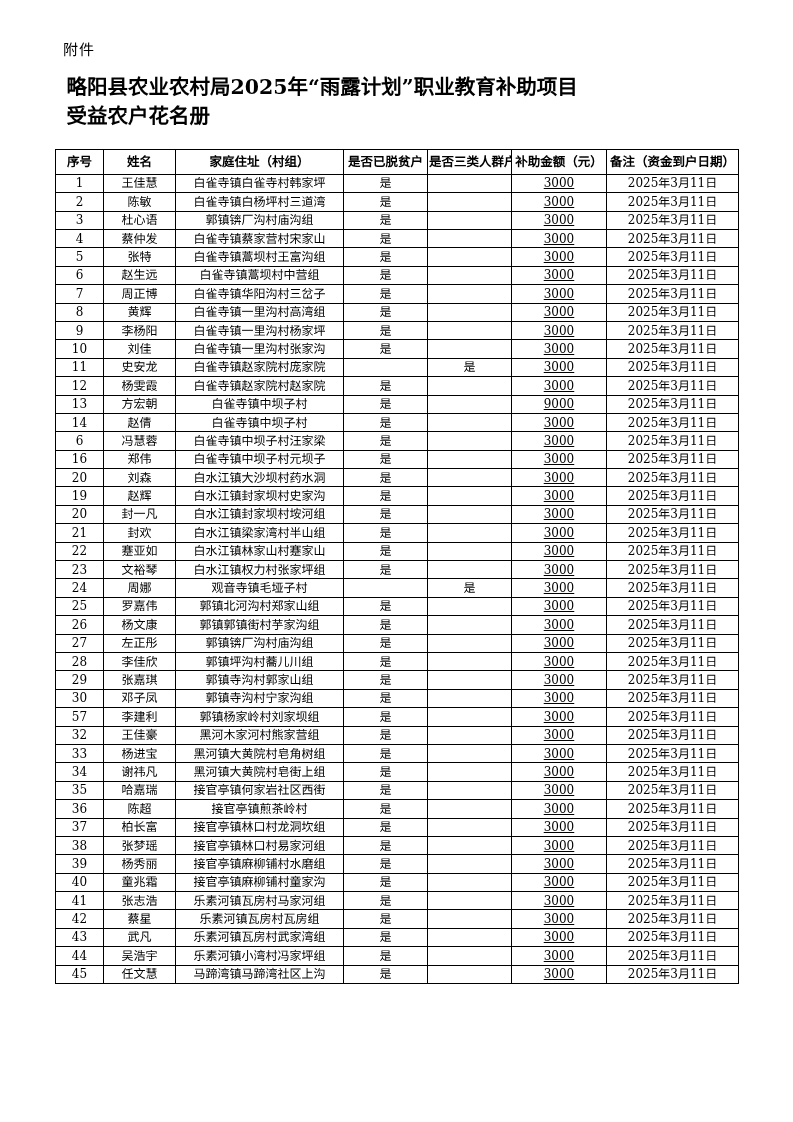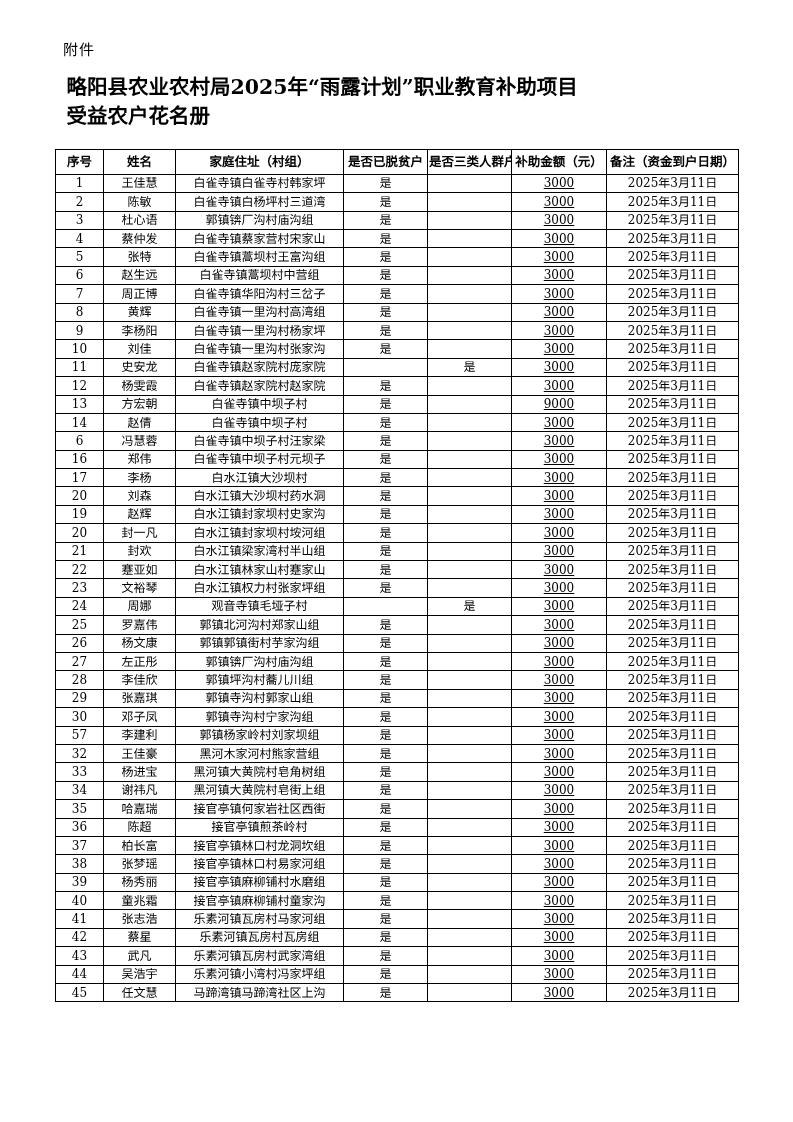--- a/index.html
+++ b/index.html
@@ -249,29 +249,20 @@
         <tr>
           <td class="seq">16</td>
           <td class="name">郑伟</td>
           <td class="addr">白雀寺镇中坝子村元坝子</td>
           <td class="poor">是</td>
           <td class="three"></td>
           <td class="amount">3000</td>
           <td class="remark">2025年3月11日</td>
         </tr>
         <tr>
-          <td class="seq">17</td>
-          <td class="name">李杨</td>
-          <td class="addr">白水江镇大沙坝村</td>
-          <td class="poor">是</td>
-          <td class="three"></td>
-          <td class="amount">3000</td>
-          <td class="remark">2025年3月11日</td>
-        </tr>
-        <tr>
           <td class="seq">20</td>
           <td class="name">刘森</td>
           <td class="addr">白水江镇大沙坝村药水洞</td>
           <td class="poor">是</td>
           <td class="three"></td>
           <td class="amount">3000</td>
           <td class="remark">2025年3月11日</td>
         </tr>
         <tr>
           <td class="seq">19</td>

